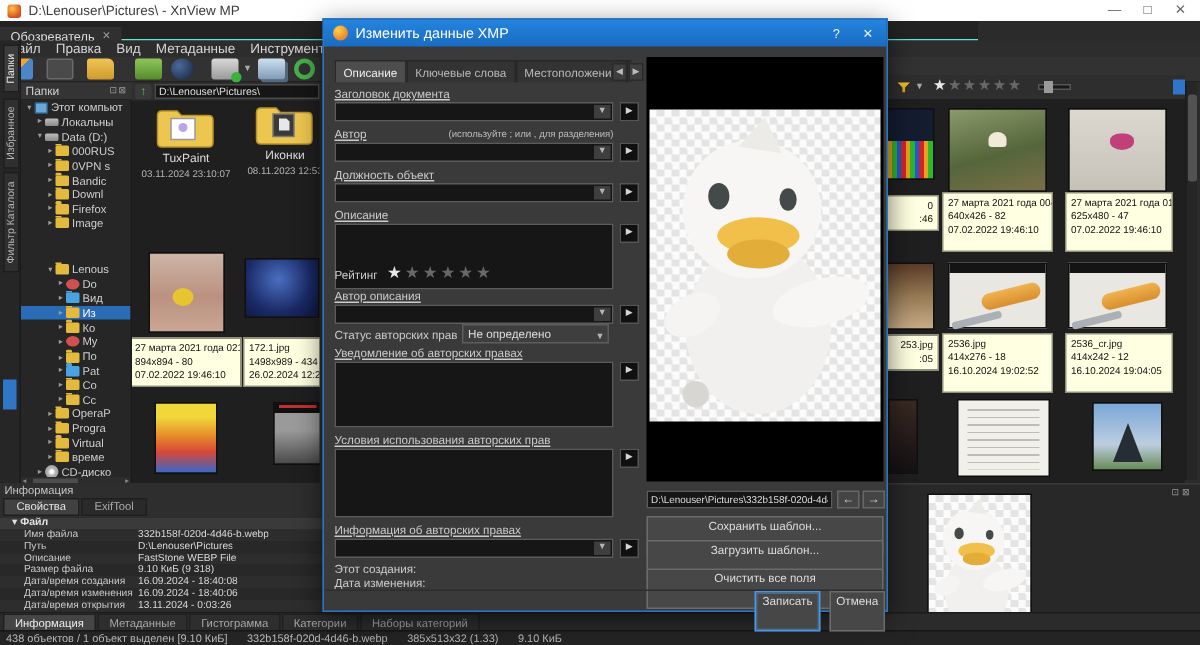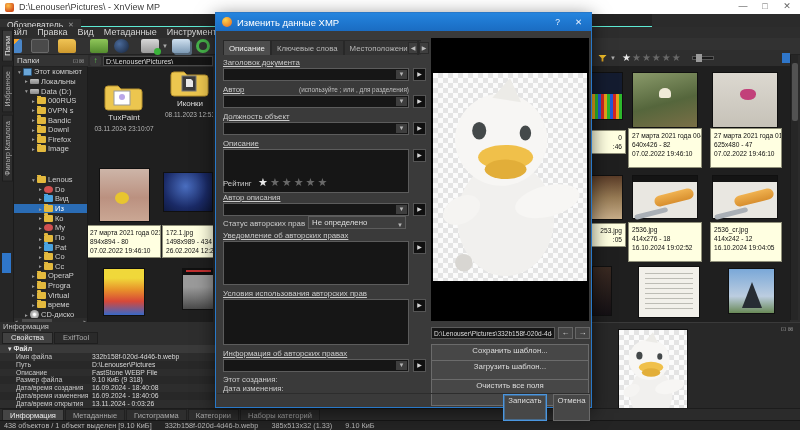--- a/index.html
+++ b/index.html
@@ -385,21 +385,21 @@
         <span>Сеть</span>
       </div>
     </div>
   <div class="tree-hsb">
     <span class="a al">◂</span>
     <span class="thumb"></span>
     <span class="a ar">▸</span>
   </div>
 
   <div class="browseL">
-    <div class="fitem" style="left:6px;top:16px;width:60px;">
+    <div class="fitem" style="left:6px;top:4px;width:60px;">
       <svg class="foldsvg" width="40" height="30" viewBox="0 0 40 30">
         <path d="M1 6 q0-3 3-3 h10 l3 3 h18 q3 0 3 3 v15 q0 3-3 3 H4 q-3 0-3-3 Z" fill="#ecc64f" stroke="#b8922e"></path>
         <rect x="10" y="8" width="16" height="14" fill="#fff" stroke="#999"></rect>
         <circle cx="18" cy="14" r="3" fill="#b9a6e8"></circle>
       </svg>
       <div>TuxPaint</div>
       <div class="fdate">03.11.2024 23:10:07</div>
     </div>
     <div class="fitem" style="left:76px;top:2px;width:52px;">
       <svg class="foldsvg" width="40" height="30" viewBox="0 0 40 30">

